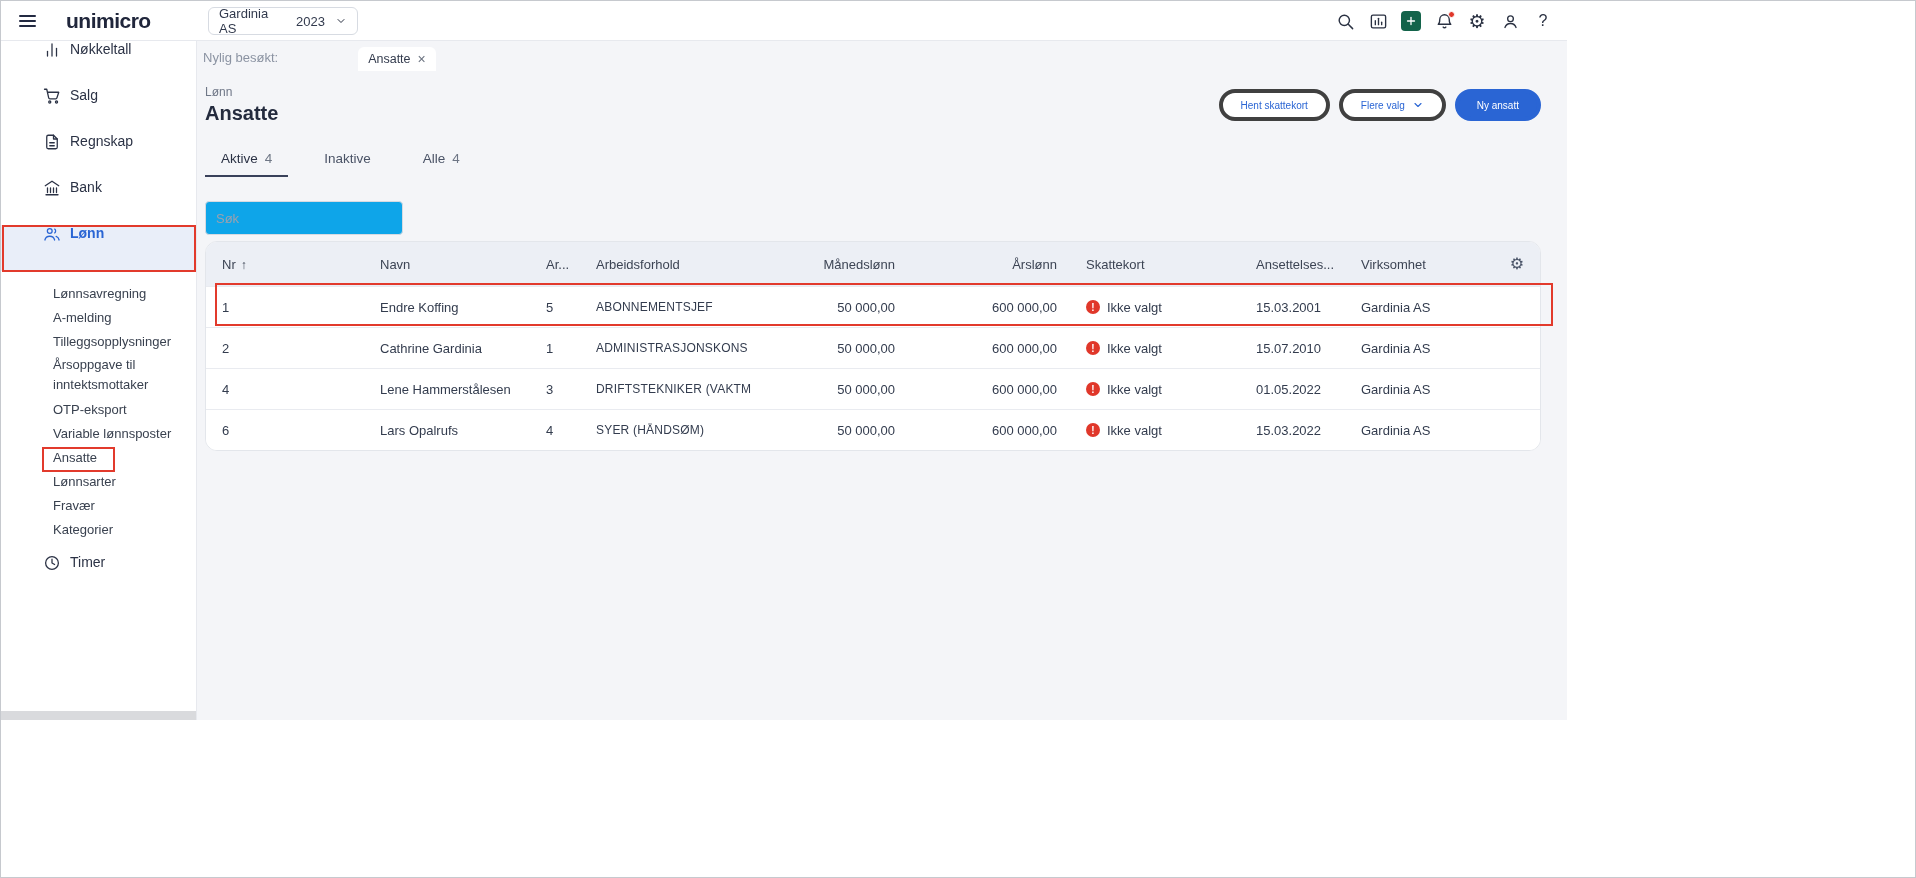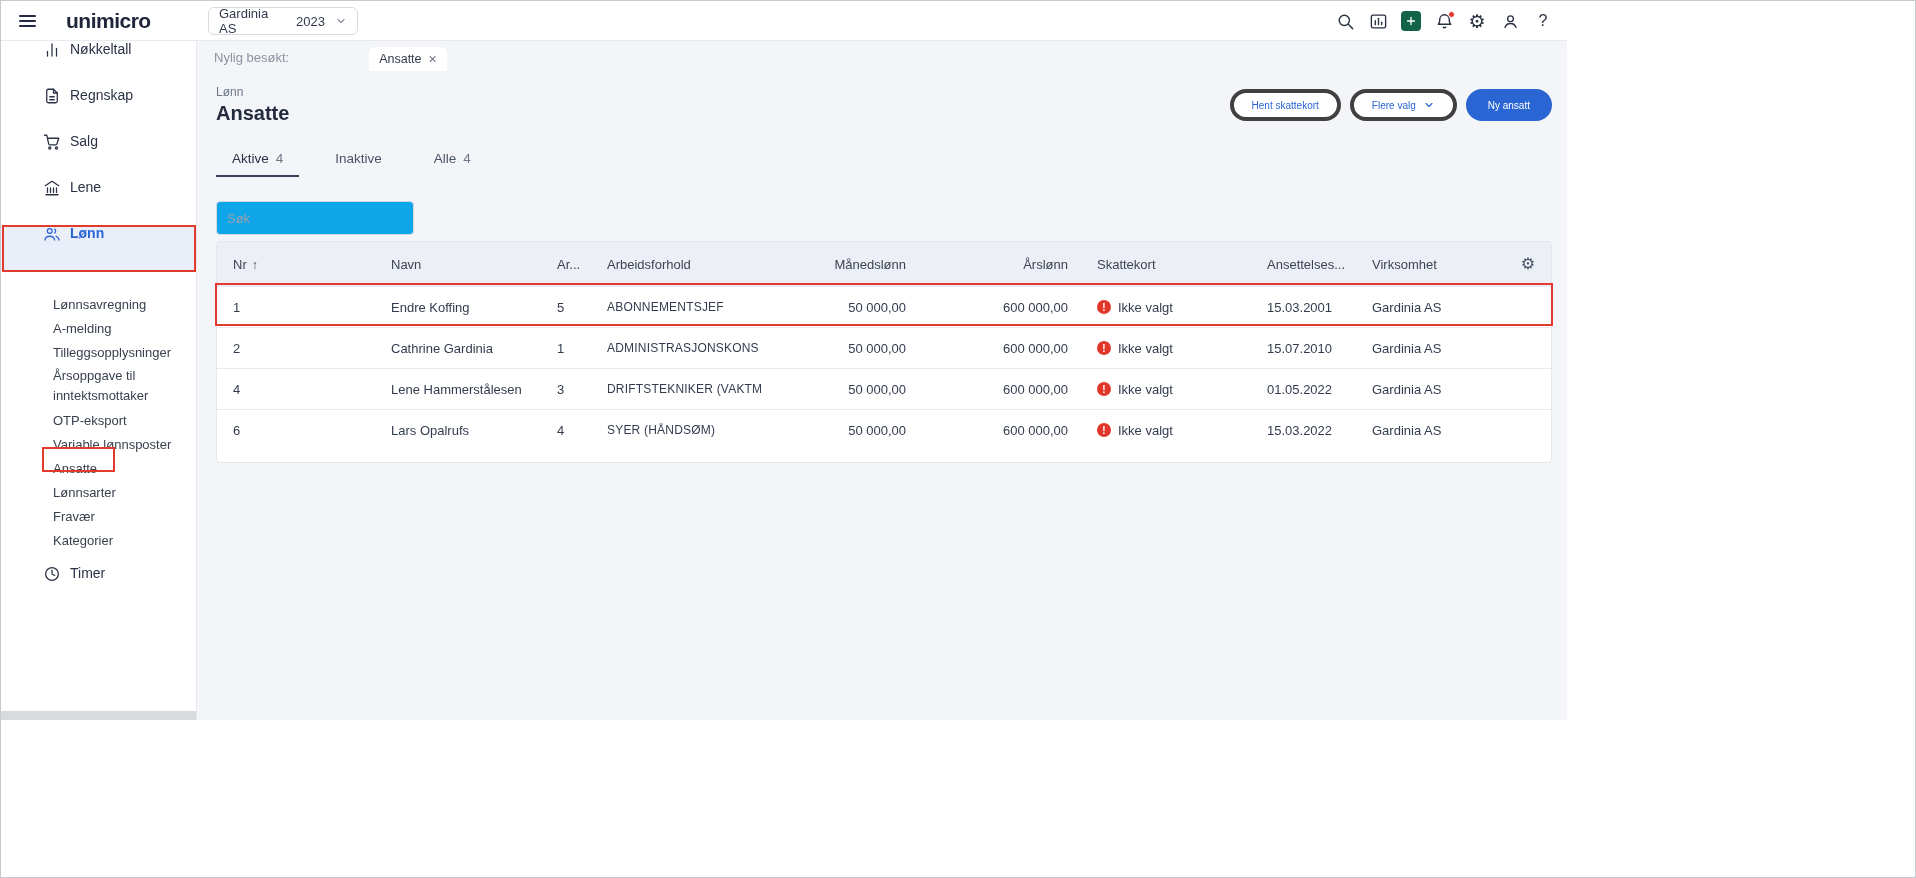--- a/index.html
+++ b/index.html
@@ -29,29 +29,29 @@
   .add-square{width:20px;height:20px;border-radius:4px;background:#13634a;display:flex;align-items:center;justify-content:center}
   .bell-dot{position:absolute;top:0px;right:-1px;width:7px;height:7px;border-radius:50%;background:var(--error);border:1px solid #fff}
   .help-glyph{font-size:16px;color:#2a3142}
 
   
   .sidebar{position:absolute;left:0;top:40px;width:196px;height:679px;background:#fff;border-right:1px solid #e7e9ee}
   .nav-item{height:46px;display:flex;align-items:flex-start;padding-left:42px;gap:9px;font-size:14px;color:var(--dark);cursor:pointer}
   .nav-item svg{flex:0 0 auto;color:#2b3245}
   .nav-item.active{background:#e9eef9;color:var(--primary);font-weight:bold}
   .nav-item.active svg{color:var(--primary)}
-  .submenu{margin:21px 0 13px}
+  .submenu{margin:10px 0 13px}
   .sub-item{height:24px;display:flex;align-items:center;padding-left:52px;font-size:13px;color:#39414f;cursor:pointer}
   .sub-item.two-line{height:44px}
   .sub-item.two-line span{width:130px;line-height:20px}
   .sidebar-strip{position:absolute;left:0;bottom:0;width:195px;height:9px;background:#d9dadd}
 
   
   .main{position:absolute;left:196px;top:40px;width:1370px;height:679px;background:var(--mainbg)}
-  .content{width:1336px;margin-left:19px}
+  .content{width:1336px;margin-left:8px}
 
   .recent-row{height:30px;display:flex;align-items:flex-end}
   .recent-label{font-size:13px;color:#8b93a2;margin-left:-2px;margin-bottom:6px}
   .recent-tab{margin-left:80px;height:24px;background:#fff;border-radius:6px 6px 0 0;display:flex;align-items:center;padding:0 10px;font-size:12.5px;color:#333b4d;gap:7px;cursor:pointer}
   .recent-tab .close{color:#6b7380;font-size:14px;line-height:1;cursor:pointer}
 
   .page-head{margin-top:14px;display:flex;align-items:center;justify-content:space-between}
   .crumb{font-size:12px;color:#6f7787}
   .page-title{font-size:20px;font-weight:bold;color:#242b3e;margin-top:3px}
   .head-buttons{display:flex;gap:9px;align-items:center}
@@ -65,21 +65,21 @@
 
   .search-row{margin-top:24px}
   .search-box{width:198px;height:34px;background:#0ea5e9;border:1px solid #d6dae1;border-radius:4px;display:flex;align-items:center;overflow:hidden}
   .search-box input{flex:1;border:0;outline:0;padding:0 10px;font-size:13px;color:var(--dark);font-family:inherit;background:transparent}
   .search-box input::placeholder{color:#9aa1ae}
   .search-divider{width:1px;height:100%;background:#d6dae1}
   .filter-btn{width:33px;height:100%;display:flex;flex-direction:column;align-items:center;justify-content:center;gap:3px;cursor:pointer;background:#fff}
   .filter-btn i{display:block;height:2px;background:#39445a;border-radius:1px}
   .filter-btn i:nth-child(1){width:14px}.filter-btn i:nth-child(2){width:10px}.filter-btn i:nth-child(3){width:6px}
 
-  .table-card{margin-top:6px;background:#fff;border:1px solid var(--border);border-radius:4px;padding-bottom:12px;overflow:hidden}
+  .table-card{margin-top:6px;background:#fff;border:1px solid var(--border);border-radius:12px;overflow:hidden}
   .trow{display:grid;grid-template-columns:158px 166px 50px 185px 120px 160px 175px 105px 150px 1fr;padding-left:16px;align-items:center}
   .thead{height:44px;background:#eceff5;font-size:13px;color:#3c4454}
   .tbody-row{height:41px;font-size:13px;color:#333c4e;border-top:1px solid #e9ebf0;cursor:pointer;background:#fff}
   .tbody-row:first-of-type{border-top:0}
   .cell-money{text-align:right;padding-right:6px}
   .cell-money2{text-align:right;padding-right:4px}
   .cell-skatt{padding-left:25px;display:flex;align-items:center;gap:7px}
   .cell-date{padding-left:20px}
   .cell-virk{padding-left:20px}
   .cell-role{font-size:12px;white-space:nowrap;overflow:hidden;padding-right:10px;letter-spacing:.2px}
@@ -166,45 +166,45 @@
     <div class="nav-item">
       <svg width="18" height="18" viewBox="0 0 24 24" fill="none" stroke="currentColor" stroke-width="1.7" stroke-linecap="round">
           <line x1="6" y1="20" x2="6" y2="14"></line>
           <line x1="12" y1="20" x2="12" y2="4"></line>
           <line x1="18" y1="20" x2="18" y2="10"></line>
         </svg>
       <span>Nøkkeltall</span>
     </div>
     <div class="nav-item">
       <svg width="18" height="18" viewBox="0 0 24 24" fill="none" stroke="currentColor" stroke-width="1.7" stroke-linecap="round" stroke-linejoin="round">
+          <circle cx="9" cy="20" r="1.4"></circle>
+          <circle cx="18" cy="20" r="1.4"></circle>
+          <path d="M2 3h3l2.6 11.6a1.5 1.5 0 0 0 1.5 1.2h7.9a1.5 1.5 0 0 0 1.5-1.2L21 7H6"></path>
+        </svg>
+      <span>Salg</span>
+    </div>
+    <div class="nav-item">
+      <svg width="18" height="18" viewBox="0 0 24 24" fill="none" stroke="currentColor" stroke-width="1.7" stroke-linecap="round" stroke-linejoin="round">
           <path d="M14 3H7a2 2 0 0 0-2 2v14a2 2 0 0 0 2 2h10a2 2 0 0 0 2-2V8z"></path>
           <path d="M14 3v5h5"></path>
           <line x1="9" y1="13" x2="15" y2="13"></line>
           <line x1="9" y1="17" x2="15" y2="17"></line>
         </svg>
       <span>Regnskap</span>
-    </div>
-    <div class="nav-item">
-      <svg width="18" height="18" viewBox="0 0 24 24" fill="none" stroke="currentColor" stroke-width="1.7" stroke-linecap="round" stroke-linejoin="round">
-          <circle cx="9" cy="20" r="1.4"></circle>
-          <circle cx="18" cy="20" r="1.4"></circle>
-          <path d="M2 3h3l2.6 11.6a1.5 1.5 0 0 0 1.5 1.2h7.9a1.5 1.5 0 0 0 1.5-1.2L21 7H6"></path>
-        </svg>
-      <span>Salg</span>
     </div>
     <div class="nav-item">
       <svg width="18" height="18" viewBox="0 0 24 24" fill="none" stroke="currentColor" stroke-width="1.7" stroke-linecap="round" stroke-linejoin="round">
           <path d="M3 9l9-6 9 6"></path>
           <line x1="4" y1="21" x2="20" y2="21"></line>
           <line x1="6" y1="12" x2="6" y2="18"></line>
           <line x1="10" y1="12" x2="10" y2="18"></line>
           <line x1="14" y1="12" x2="14" y2="18"></line>
           <line x1="18" y1="12" x2="18" y2="18"></line>
         </svg>
-      <span>Lene</span>
+      <span>Bank</span>
     </div>
     <div class="nav-item active">
       <svg width="18" height="18" viewBox="0 0 24 24" fill="none" stroke="currentColor" stroke-width="1.7" stroke-linecap="round" stroke-linejoin="round">
           <circle cx="9" cy="8" r="3.2"></circle>
           <path d="M2.5 20c.8-3.4 3.4-5 6.5-5s5.7 1.6 6.5 5"></path>
           <path d="M15.5 5.4a3.2 3.2 0 0 1 0 5.2"></path>
           <path d="M17.5 15.2c2 .6 3.4 2 4 4.8"></path>
         </svg>
       <span>Lønn</span>
     </div>

